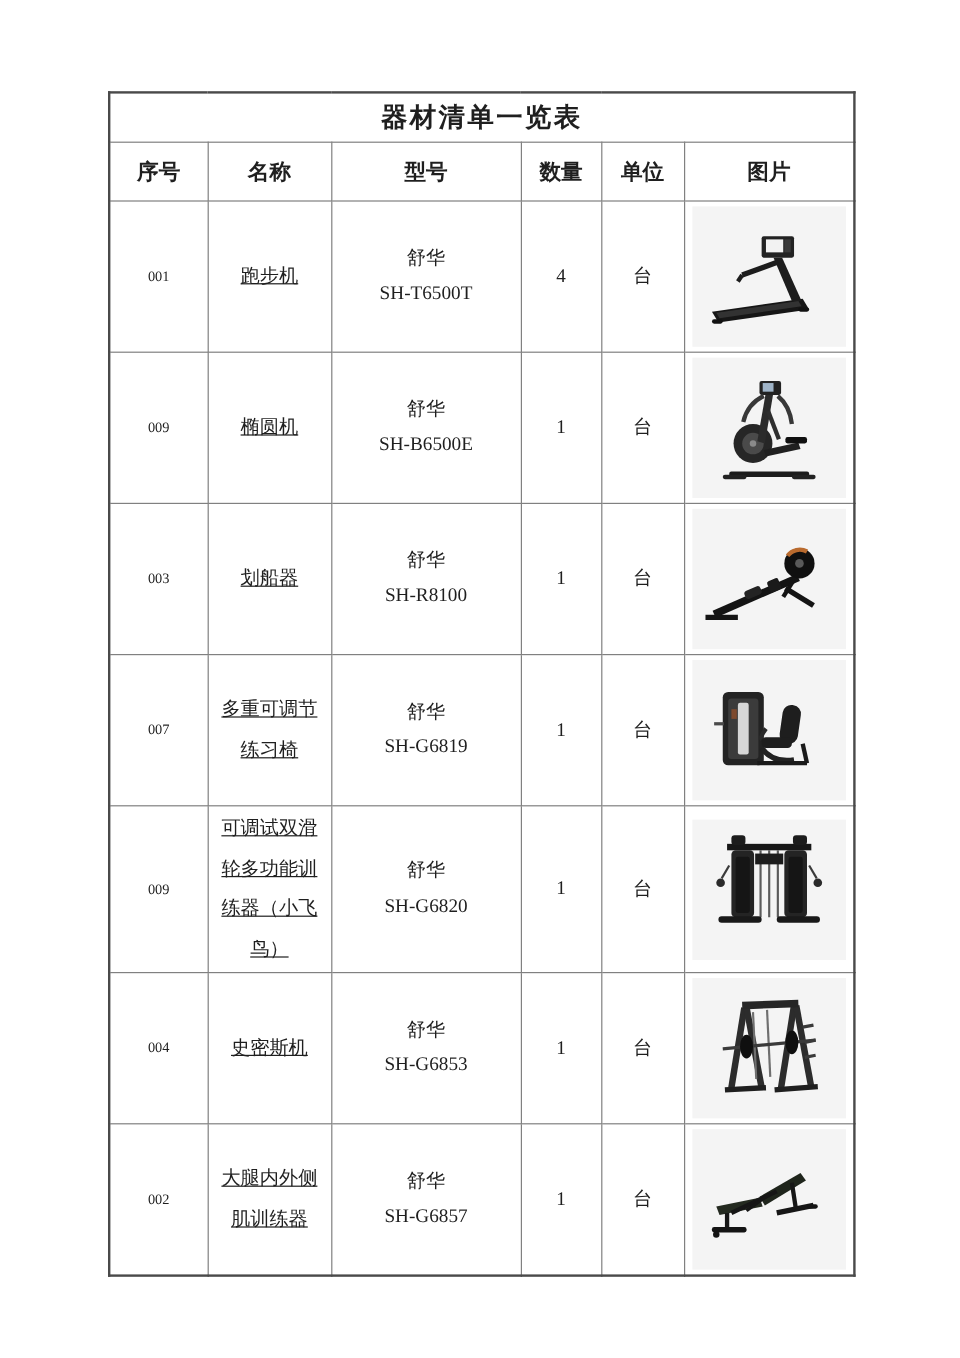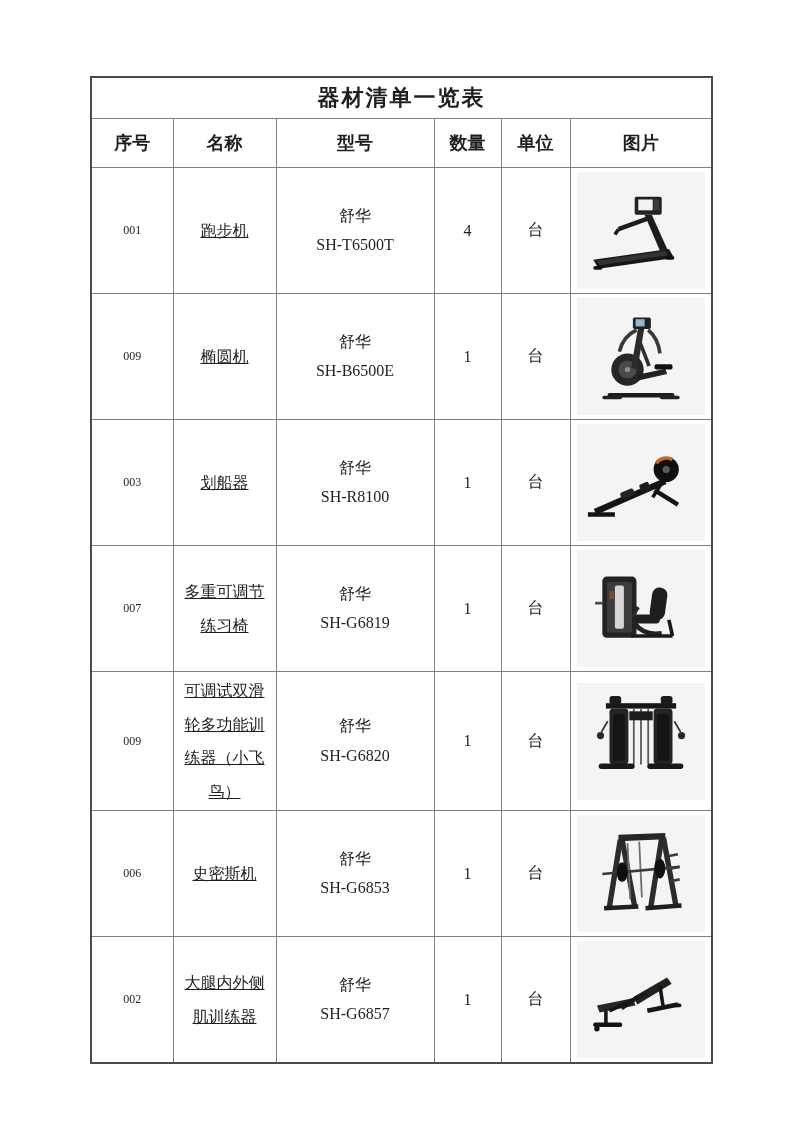--- a/index.html
+++ b/index.html
@@ -199,21 +199,21 @@
           <circle cx="20" cy="54" r="4" fill="#2a2a2a"></circle>
           <circle cx="110" cy="54" r="4" fill="#2a2a2a"></circle>
           <rect x="18" y="85" width="40" height="6" rx="3" fill="#191919"></rect>
           <rect x="72" y="85" width="40" height="6" rx="3" fill="#191919"></rect>
         </svg>
       </div>
     </td>
   </tr>
 
   <tr class="data-row">
-    <td class="cell-serial">006</td>
+    <td class="cell-serial">004</td>
     <td class="cell-name">史密斯机</td>
     <td class="cell-model">
       <span class="line">舒华</span>
       <span class="line">SH-G6853</span>
     </td>
     <td class="cell-qty">1</td>
     <td class="cell-unit">台</td>
     <td class="cell-photo">
       <div class="photo">
         <svg viewBox="0 0 130 120">

